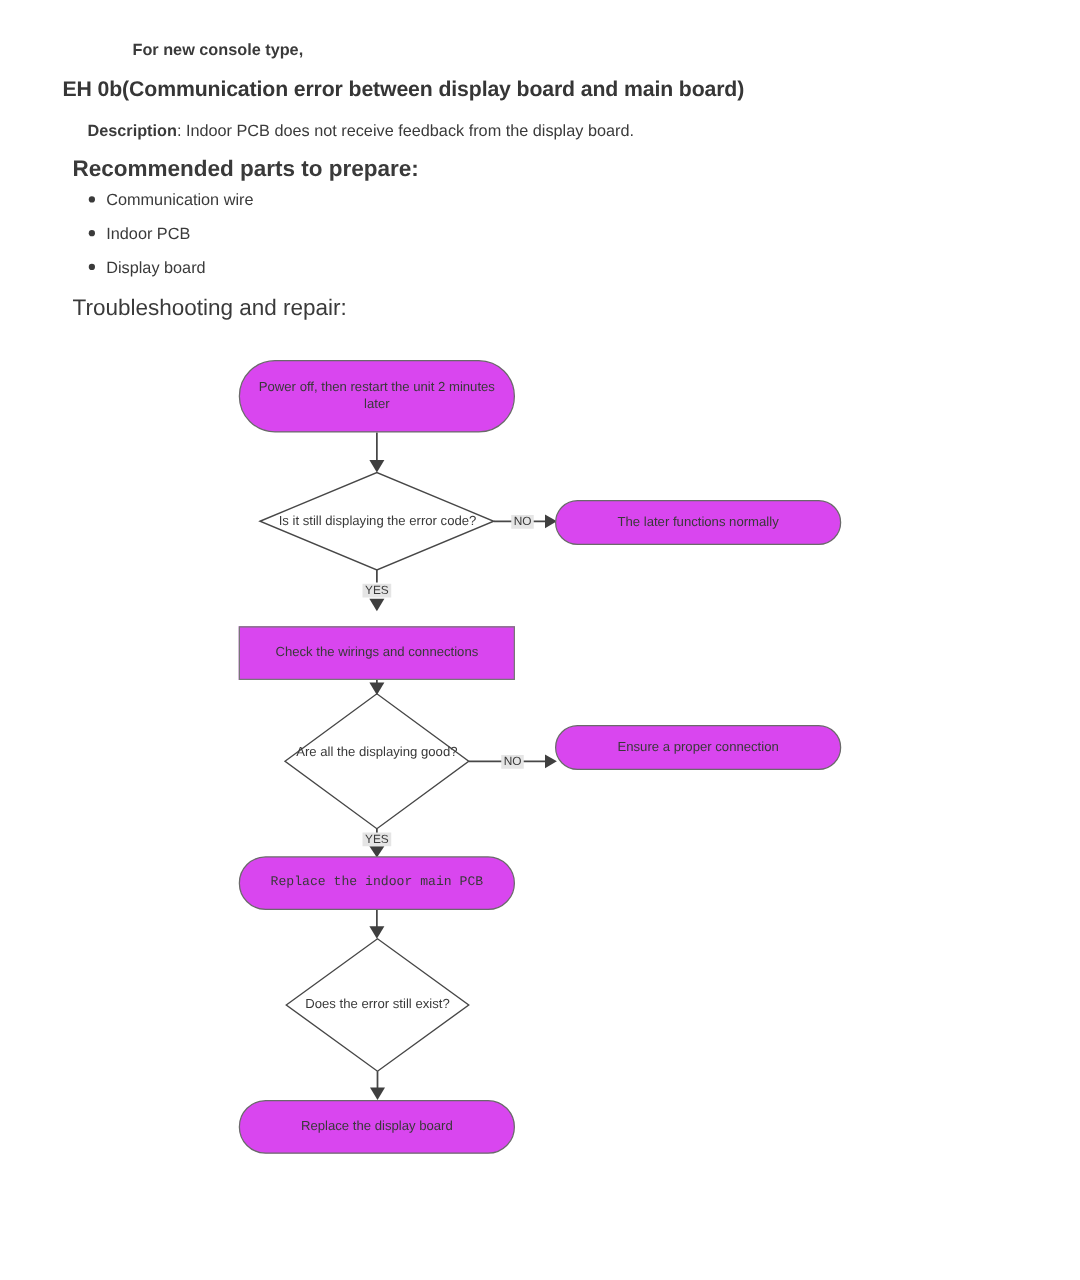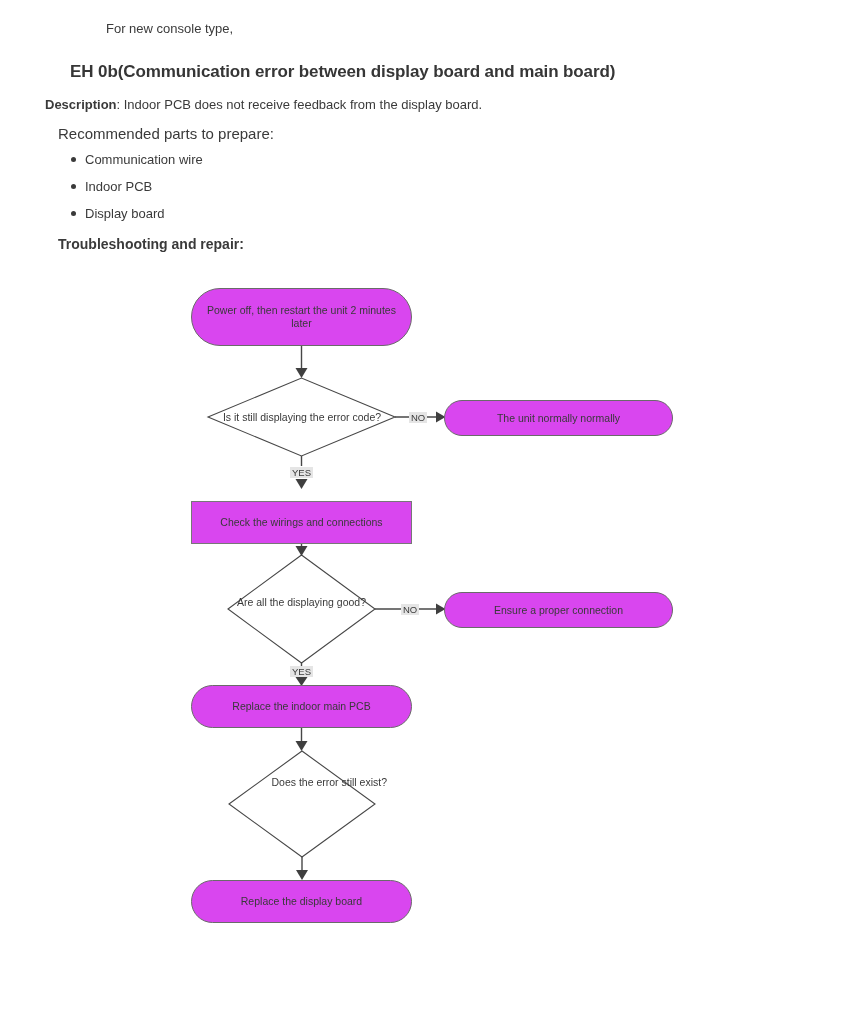--- a/index.html
+++ b/index.html
@@ -7,48 +7,48 @@
   body {
     width:864px; height:1024px;
     font-family:"Liberation Sans", sans-serif;
     color:#3a3a3a;
   }
   .page { position:relative; width:864px; height:1024px; background:#fff; overflow:hidden; }
   .abs { position:absolute; }
   .bold { font-weight:bold; }
 
   
-  .intro        { left:58px; top:21px;  font-size:13px; font-weight:normal;padding-left:48px; }
-  .title        { left:70px; top:62px;  font-size:17px; font-weight:bold; color:#363636; letter-spacing:-0.1px; }
-  .desc         { left:45px; top:97px;  font-size:13px; }
-  .parts-head   { left:58px; top:125px; font-size:15px; font-weight:normal;text-align:center; }
+  .intro        { left:58px; top:32px;  font-size:13px; font-weight:bold;padding-left:48px; }
+  .title        { left:50px; top:62px;  font-size:17px; font-weight:bold; color:#363636; letter-spacing:-0.1px; }
+  .desc         { left:70px; top:97px;  font-size:13px; }
+  .parts-head   { left:58px; top:125px; font-size:18px; font-weight:bold;text-align:center; }
   .bullet-item  { left:71px; font-size:13px; display:flex; align-items:flex-start; }
   .bullet-dot   { width:5px; height:5px; border-radius:50%; background:#3a3a3a; margin:5px 9px 0 0; flex:0 0 auto; }
-  .flow-head    { left:58px; top:236px; font-size:14px; font-weight:bold; }
+  .flow-head    { left:58px; top:236px; font-size:18px; font-weight:normal; }
 
   
   .node {
     position:absolute; display:flex; align-items:center; justify-content:center;
     text-align:center; font-size:10.5px; line-height:13px; color:#393939;
     background:#d946ef; border:1.2px solid #6a6a6a; z-index:3; padding:0 8px;
   }
   .node-start           { left:191px; top:288px; width:221px; height:58px; border-radius:29px; }
   .node-normal          { left:444px; top:400px; width:229px; height:36px; border-radius:18px; }
   .node-check           { left:191px; top:489px; width:221px; height:43px; border-radius:0; border-color:#777;margin-top:12px; }
-  .node-ensure          { left:444px; top:592px; width:229px; height:36px; border-radius:18px; }
-  .node-replace-pcb     { left:191px; top:685px; width:221px; height:43px; border-radius:21.5px; }
+  .node-ensure          { left:444px; top:580px; width:229px; height:36px; border-radius:18px; }
+  .node-replace-pcb     { left:191px; top:685px; width:221px; height:43px; border-radius:21.5px;font-family:Liberation Mono, monospace; }
   .node-replace-display { left:191px; top:880px; width:221px; height:43px; border-radius:21.5px; }
 
   .diamond-text {
     position:absolute; text-align:center; font-size:10.5px; line-height:13px;
     color:#393939; z-index:4;
   }
   .d1 { left:199px; top:411px; width:206px; white-space:nowrap; }
   .d2 { left:234px; top:596px; width:135px; }
-  .d3 { left:217px; top:776px; width:170px; white-space:nowrap;text-align:right; }
+  .d3 { left:217px; top:797px; width:170px; white-space:nowrap; }
 
   .flow-label {
     position:absolute; font-size:9.5px; color:#3a3a3a; background:#e5e5e5;
     padding:0 2px; z-index:5; line-height:11px;
   }
   .yes1 { left:290px; top:467px; }
   .no1  { left:409px; top:412px; }
   .yes2 { left:290px; top:666px; }
   .no2  { left:401px; top:604px; }
 
@@ -105,21 +105,21 @@
       <polygon points="295.5,546 307.5,546 301.5,556"></polygon>
       <polygon points="436,603.5 436,614.5 445.5,609"></polygon>
       <polygon points="295.5,677 307.5,677 301.5,686"></polygon>
       <polygon points="295.5,741 307.5,741 301.5,751"></polygon>
       <polygon points="296,870 308,870 302,880"></polygon>
     </g>
   </svg>
 
   <div class="node node-start">Power off, then restart the unit 2 minutes later</div>
   <div class="diamond-text d1">Is it still displaying the error code?</div>
-  <div class="node node-normal">The unit normally normally</div>
+  <div class="node node-normal">The later functions normally</div>
   <div class="node node-check">Check the wirings and connections</div>
   <div class="diamond-text d2">Are all the displaying good?</div>
   <div class="node node-ensure">Ensure a proper connection</div>
   <div class="node node-replace-pcb">Replace the indoor main PCB</div>
   <div class="diamond-text d3">Does the error still exist?</div>
   <div class="node node-replace-display">Replace the display board</div>
 
   <div class="flow-label yes1">YES</div>
   <div class="flow-label no1">NO</div>
   <div class="flow-label yes2">YES</div>

